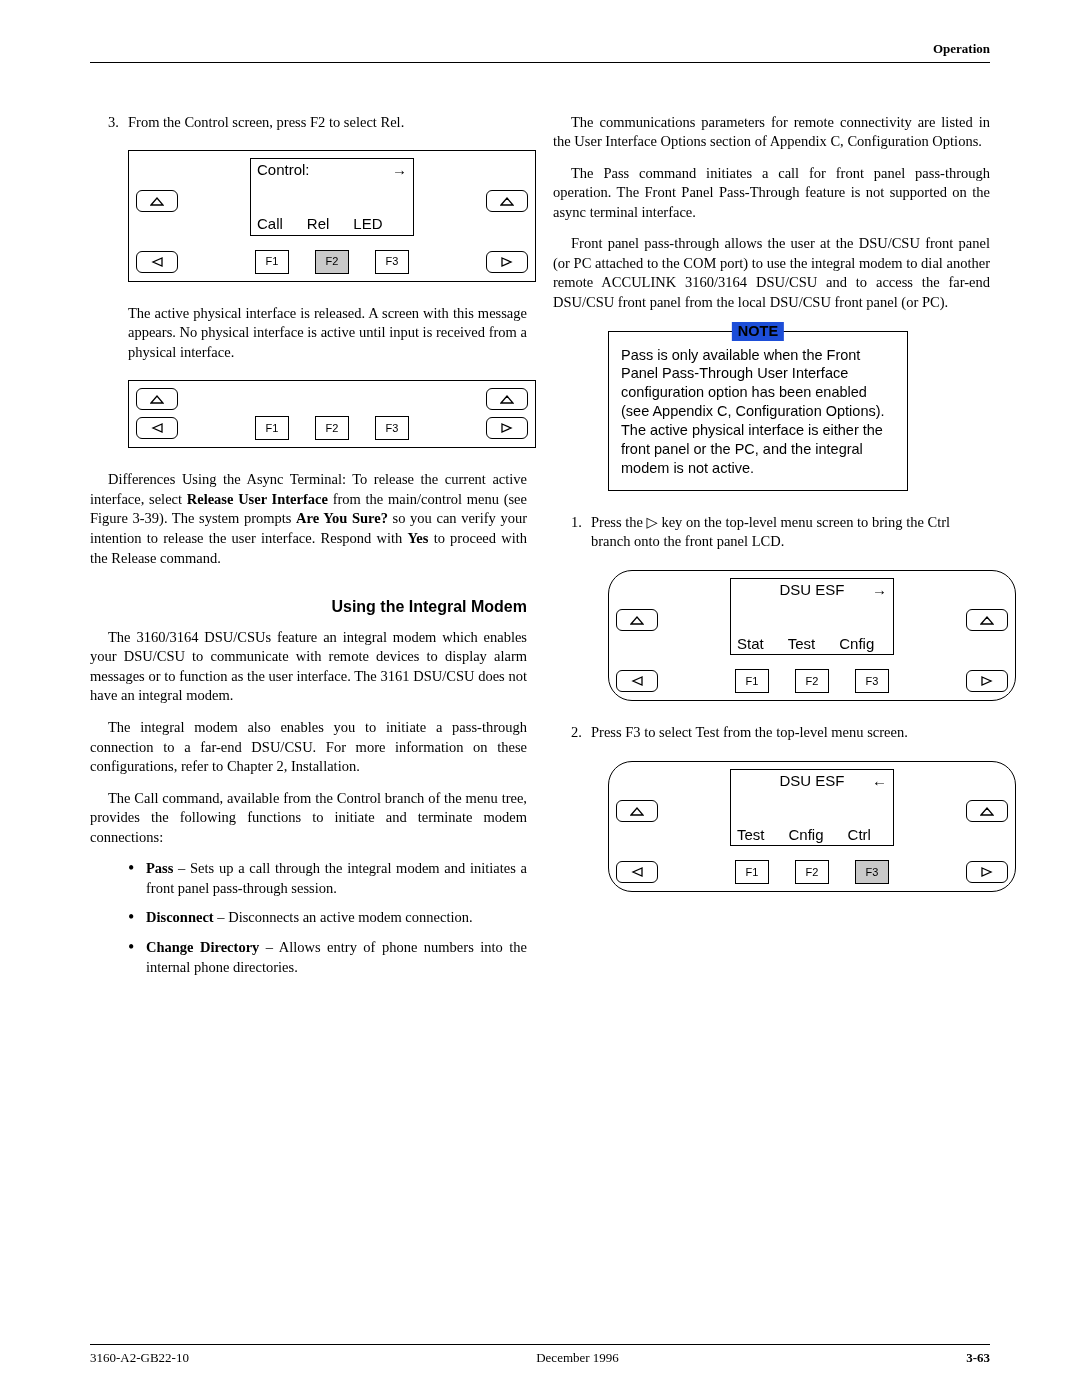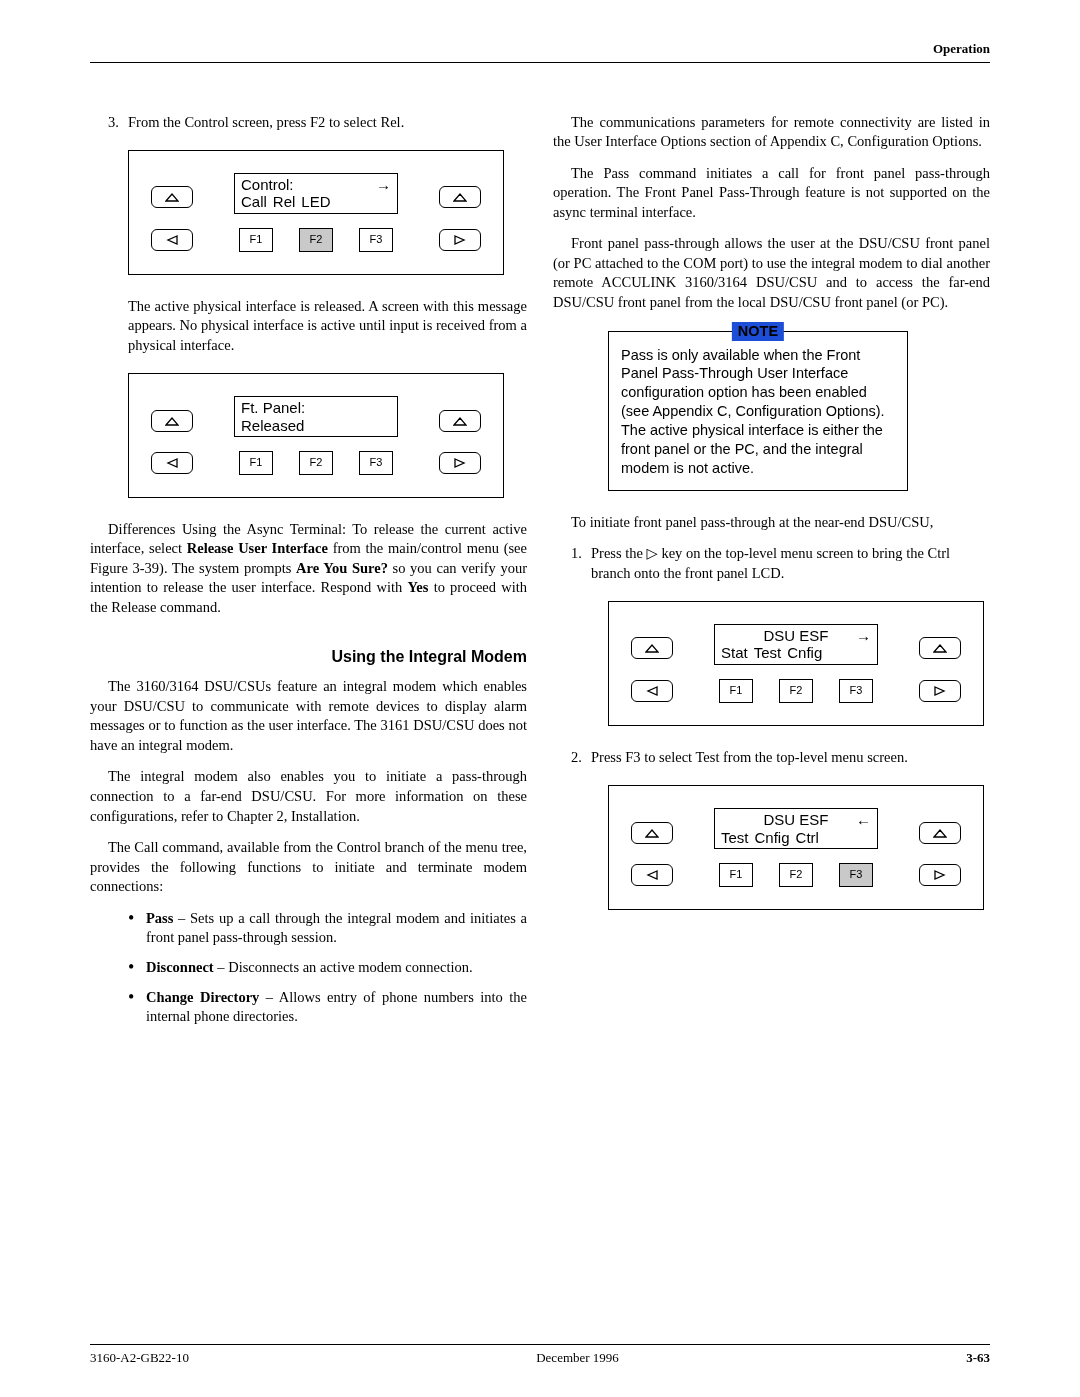--- a/index.html
+++ b/index.html
@@ -34,44 +34,45 @@
   .step-num {
     width: 38px;
     flex-shrink: 0;
     padding-left: 18px;
   }
   .step-body { flex: 1; }
   .indent { margin-left: 38px; }
   .panel {
     border: 1.5px solid #000;
     margin: 18px 0 22px 38px;
-    padding: 22px;
-    width: 376px;
+    padding: 7px;
+    width: 408px;
     font-family: Arial, Helvetica, sans-serif;
     font-size: 15px;
   }
-  .panel-wide { margin-left: 55px; }
+  .panel-wide { margin-left: 55px; border-radius: 24px; }
   .lcd {
     border: 1.5px solid #000;
     padding: 2px 6px;
     margin: 0 auto 8px auto;
     width: 164px;
     line-height: 1.15;
     position: relative;
     font-size: 15px;
   }
   .lcd .arrow {
     position: absolute;
     right: 6px;
     top: 2px;
     font-size: 15px;
   }
   .lcd-row2 {
     display: flex;
-    gap: 6px;
+    gap: 24px;
+    margin-top: 37px;
   }
   .panel-row {
     display: flex;
     align-items: center;
     justify-content: space-between;
   }
   .side-key {
     border: 1.5px solid #000;
     border-radius: 6px;
     width: 42px;
@@ -235,24 +236,20 @@
 
     <div class="p indent">The active physical interface is released. A screen with this message appears. No physical interface is active until input is received from a physical interface.</div>
 
     <div class="panel">
       <div class="top-row">
         <div class="side-key">
             <svg class="tri-in" viewBox="0 0 14 10">
               <path d="M1 9 L7 2 L13 9 Z" fill="none" stroke="#000" stroke-width="1.3"></path>
             </svg>
           </div>
-        <div class="lcd">
-          <span>Ft. Panel:</span>
-          <div>Released</div>
-        </div>
         <div class="side-key">
             <svg class="tri-in" viewBox="0 0 14 10">
               <path d="M1 9 L7 2 L13 9 Z M3 9 L11 9" fill="none" stroke="#000" stroke-width="1.3"></path>
             </svg>
           </div>
       </div>
       <div class="panel-row">
         <div class="side-key">
             <svg class="tri-in" viewBox="0 0 14 10">
               <path d="M12 1 L3 5 L12 9 Z" fill="none" stroke="#000" stroke-width="1.3"></path>
@@ -303,21 +300,20 @@
     <div class="p p-first">The Pass command initiates a call for front panel pass-through operation. The Front Panel Pass-Through feature is not supported on the async terminal interface.</div>
     <div class="p p-first">Front panel pass-through allows the user at the DSU/CSU front panel (or PC attached to the COM port) to use the integral modem to dial another remote ACCULINK 3160/3164 DSU/CSU and to access the far-end DSU/CSU front panel from the local DSU/CSU front panel (or PC).</div>
 
     <div class="note-box">
       <div class="note-title">NOTE</div>
       <div class="note-body">
         <span>Pass is only available when the Front Panel Pass-Through User Interface configuration option has been enabled (see Appendix C, </span><span class="ital">Configuration Options).</span><span> The active physical interface is either the front panel or the PC, and the integral modem is not active.</span>
       </div>
     </div>
 
-    <div class="p p-first">To initiate front panel pass-through at the near-end DSU/CSU,</div>
 
     <div class="step">
       <div class="step-num">1.</div>
       <div class="step-body">
         <span>Press the </span><span>▷</span><span> key on the top-level menu screen to bring the Ctrl branch onto the front panel LCD.</span>
       </div>
     </div>
 
     <div class="panel panel-wide">
       <div class="top-row">

